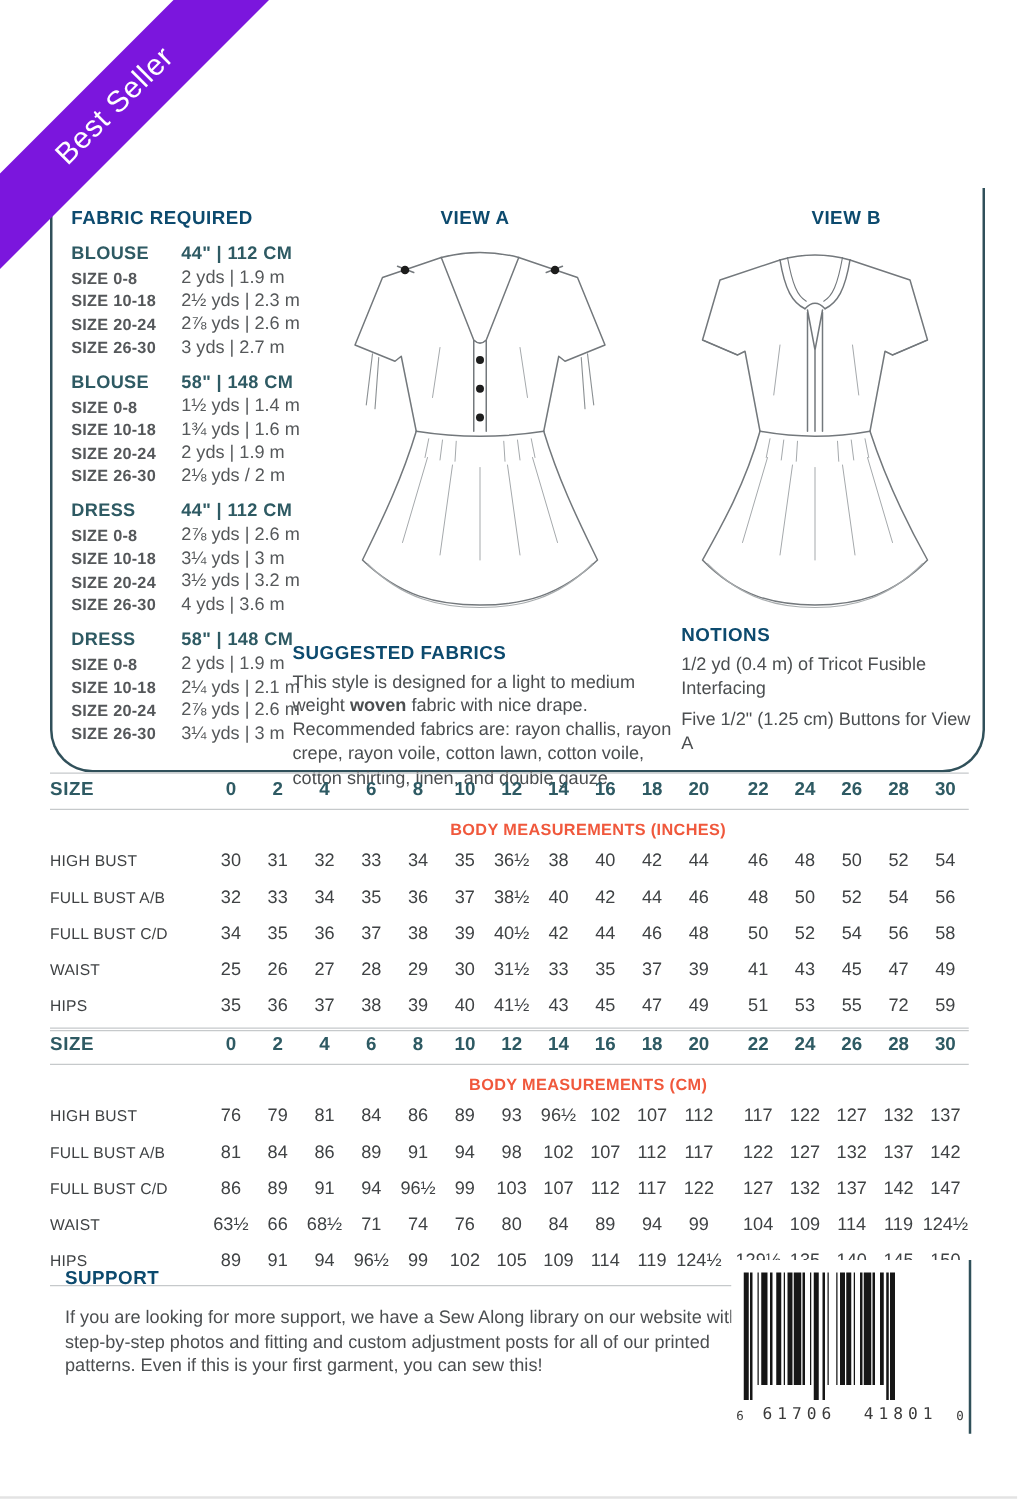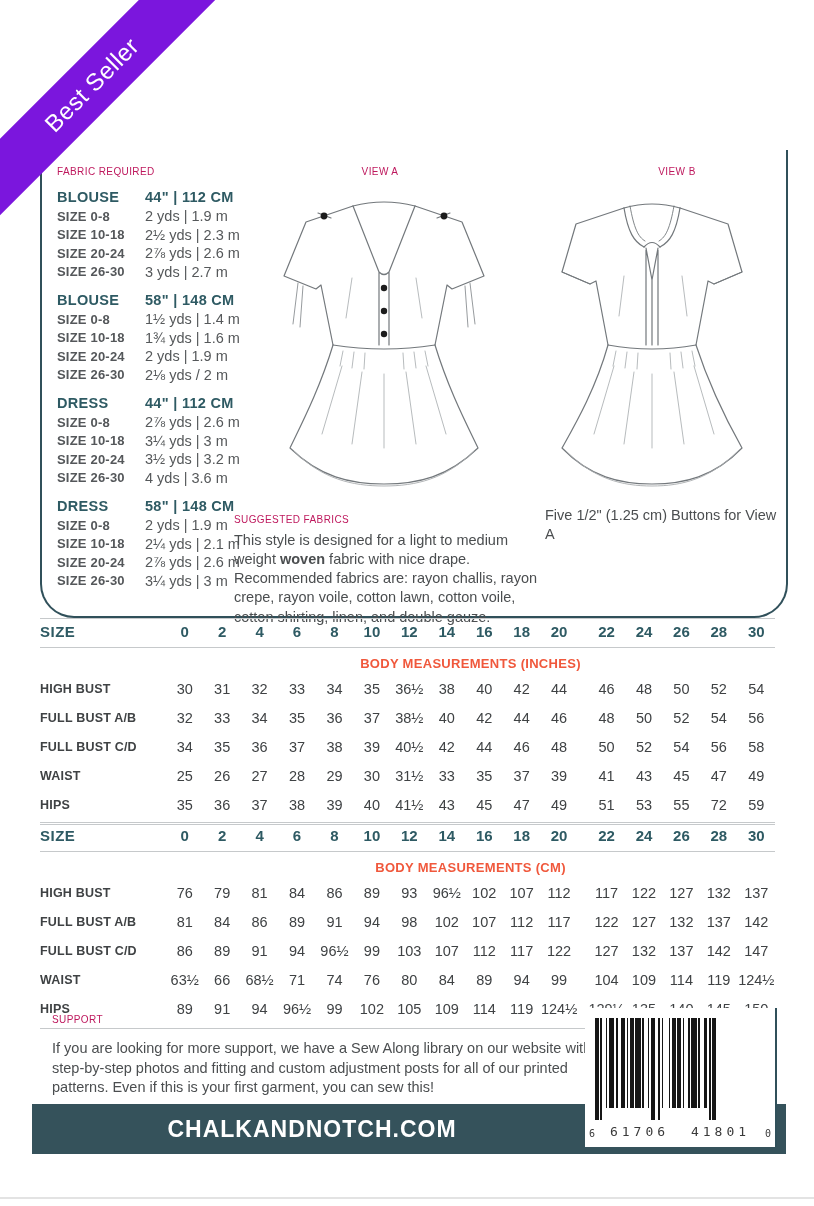--- a/index.html
+++ b/index.html
@@ -13,21 +13,21 @@
 
   
   .hdr{position:absolute;left:40px;top:68px;width:748px;height:82px;background:#35525B;z-index:5;
     display:flex;flex-direction:column;align-items:center;justify-content:center;gap:5px;}
   .hdr .title{color:#fff;font-size:29px;font-weight:800;letter-spacing:1.5px;}
   .hdr .subtitle{color:#e9eff1;font-size:16.5px;font-weight:700;letter-spacing:1.2px;}
 
   
   .panel{position:absolute;left:40px;top:150px;width:748px;height:468px;background:#fff;
     border:2px solid #30505A;border-top:none;border-radius:0 0 34px 34px;box-sizing:border-box;}
-  .orange-h{color:#be185d;font-weight:400;font-size:10px;letter-spacing:.4px;}
+  .orange-h{color:#0c4a6e;font-weight:700;font-size:15px;letter-spacing:.4px;}
 
   .fab-col{position:absolute;left:15px;top:16px;width:208px;}
   .fab-groups{margin-top:12px;}
   .fab-group{margin-bottom:11px;}
   .fg-head{display:flex;margin-bottom:2px;}
   .fg-name{width:88px;color:#2E5A63;font-weight:800;font-size:14.5px;letter-spacing:.3px;}
   .fg-width{color:#2E5A63;font-weight:800;font-size:14.5px;letter-spacing:.3px;}
   .fg-row{display:flex;height:18.5px;align-items:center;}
   .fg-label{width:88px;color:#54575a;font-size:13px;font-weight:600;letter-spacing:.2px;}
   .fg-value{color:#55585a;font-size:14.5px;}
@@ -45,21 +45,21 @@
   
   .size-table{position:absolute;left:40px;width:735px;}
   .tbl-1{top:618px;} .tbl-2{top:822px;}
   .hairline{border-top:1.5px solid #c6c9cb;}
   .trow{display:grid;grid-template-columns:126px repeat(11,1fr) 10px repeat(5,1fr);align-items:center;}
   .thead-row{padding:4px 0 7px 0;}
   .thead-row .tcell{color:#2E5A63;font-weight:800;font-size:15px;text-align:center;}
   .thead-row .tlabel{color:#2E5A63;font-weight:800;font-size:15px;text-align:left;letter-spacing:.5px;}
   .unit-heading{margin:8px 0 3px 126px;text-align:center;color:#F0583C;font-weight:800;font-size:13px;letter-spacing:.3px;}
   .drow{padding:6.5px 0;}
-  .drow .tlabel{color:#3f4244;font-weight:700;font-size:12.5px;letter-spacing:.2px;}
+  .drow .tlabel{color:#3f4244;font-weight:400;font-size:12.5px;letter-spacing:.2px;}
   .drow .tcell{color:#3f4244;font-size:14.5px;font-weight:500;text-align:center;}
   .tbl-bottom{margin-top:5px;}
 
   
   .support{position:absolute;left:52px;top:1014px;width:566px;}
   .support p{margin:14px 0 0 0;color:#4b4e50;font-size:14.5px;line-height:1.36;}
 
   
   .footer-bar{position:absolute;left:32px;top:1104px;width:754px;height:50px;background:#35525B;}
   .site{position:absolute;left:0;top:0;width:560px;height:50px;line-height:50px;text-align:center;
@@ -232,20 +232,22 @@
         <path d="M100,88 L95,128 M158,88 L163,128"></path>
       </g>
     </svg>
 
     <div class="sugg">
       <div class="orange-h">SUGGESTED FABRICS</div>
       <p><span>This style is designed for a light to medium weight </span><b>woven</b><span> fabric with nice drape. Recommended fabrics are: rayon challis, rayon crepe, rayon voile, cotton lawn, cotton voile, cotton shirting, linen, and double gauze.</span></p>
     </div>
 
     <div class="notions">
+      <div class="orange-h">NOTIONS</div>
+      <p>1/2 yd (0.4 m) of Tricot Fusible Interfacing</p>
       <p>Five 1/2" (1.25 cm) Buttons for View A</p>
     </div>
   </div>
 
   <div class="size-table tbl-1">
       <div class="hairline"></div>
       <div class="trow thead-row">
         <div class="tlabel">SIZE</div>
         <div class="tcell">0</div>
         <div class="tcell">2</div>
@@ -494,23 +496,20 @@
         <div class="tcell">150</div>
       </div>
       <div class="hairline tbl-bottom"></div>
     </div>
 
   <div class="support">
     <div class="orange-h">SUPPORT</div>
     <p>If you are looking for more support, we have a Sew Along library on our website with step-by-step photos and fitting and custom adjustment posts for all of our printed patterns. Even if this is your first garment, you can sew this!</p>
   </div>
 
-  <div class="footer-bar">
-    <div class="site">CHALKANDNOTCH.COM</div>
-  </div>
 
   <div class="barcode-box">
     <div class="bars">
         <div class="bar" style="width: 3.5px; height: 102px;"></div>
         <div class="bsp" style="width: 1.75px; height: 102px;"></div>
         <div class="bar" style="width: 1.75px; height: 102px;"></div>
         <div class="bsp" style="width: 3.5px; height: 102px;"></div>
         <div class="bar" style="width: 1.75px; height: 90px;"></div>
         <div class="bsp" style="width: 1.75px; height: 102px;"></div>
         <div class="bar" style="width: 5.25px; height: 90px;"></div>

